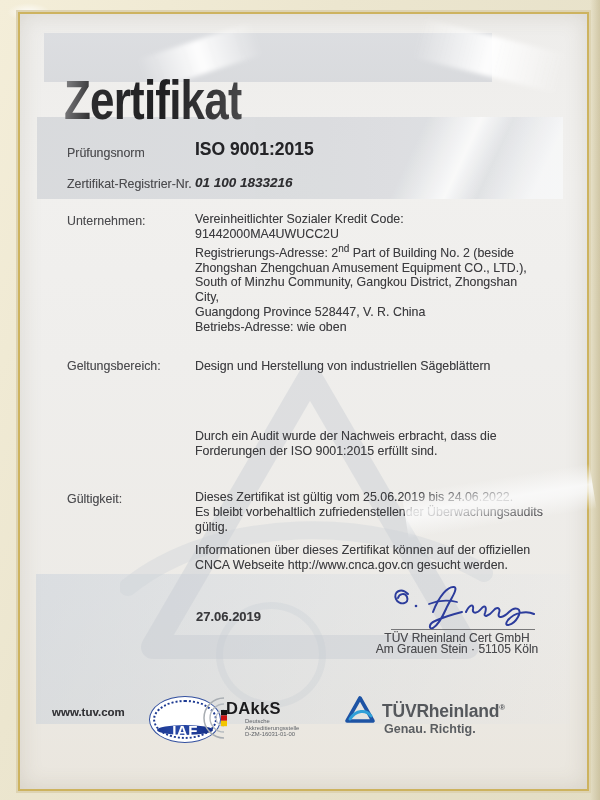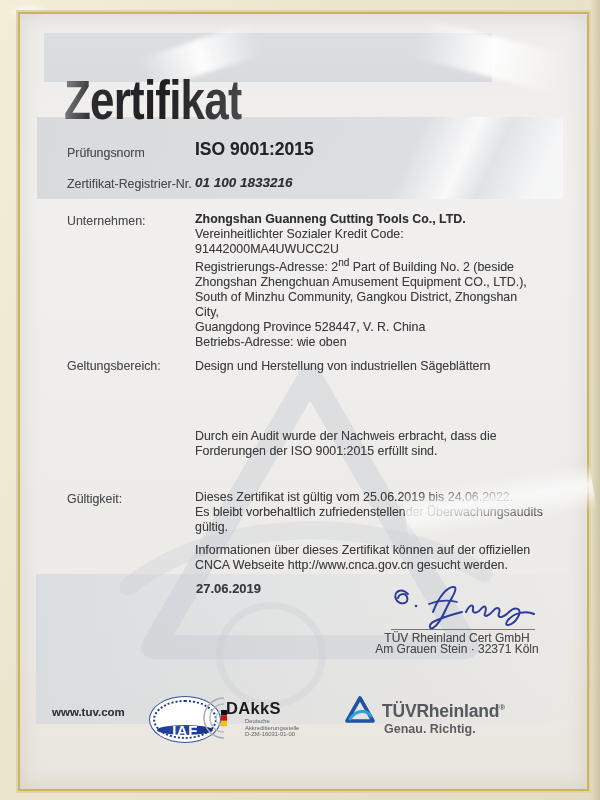--- a/index.html
+++ b/index.html
@@ -96,21 +96,20 @@
   <div class="txt title">Zertifikat</div>
 
   <div class="txt lbl" style="left:67px;top:146px;">Prüfungsnorm</div>
   <div class="txt iso" style="left:195px;top:139px;">ISO 9001:2015</div>
 
   <div class="txt lbl" style="left:67px;top:177px;">Zertifikat-Registrier-Nr.</div>
   <div class="txt reg" style="left:195px;top:175px;font-style:italic;">01 100 1833216</div>
 
   <div class="txt lbl" style="left:67px;top:214px;">Unternehmen:</div>
   <div class="txt val block" style="left:195px;top:212px;width:345px;">
-    <div class="bold-line">Zhongshan Guanneng Cutting Tools Co., LTD.</div>
     <div>Vereinheitlichter Sozialer Kredit Code: 91442000MA4UWUCC2U</div>
     <div><span>Registrierungs-Adresse: 2</span><sup class="nd">nd</sup><span> Part of Building No. 2 (beside</span></div>
     <div>Zhongshan Zhengchuan Amusement Equipment CO., LTD.),</div>
     <div>South of Minzhu Community, Gangkou District, Zhongshan City,</div>
     <div>Guangdong Province 528447, V. R. China</div>
     <div>Betriebs-Adresse: wie oben</div>
   </div>
 
   <div class="txt lbl" style="left:67px;top:359px;">Geltungsbereich:</div>
   <div class="txt val" style="left:195px;top:359px;width:350px;">Design und Herstellung von industriellen Sägeblättern</div>
@@ -126,33 +125,33 @@
     <div>Es bleibt vorbehaltlich zufriedenstellender Überwachungsaudits</div>
     <div>gültig.</div>
   </div>
   <div class="glare-mid"></div>
 
   <div class="txt val block" style="left:195px;top:543px;width:360px;">
     <div>Informationen über dieses Zertifikat können auf der offiziellen</div>
     <div>CNCA Webseite http://www.cnca.gov.cn gesucht werden.</div>
   </div>
 
-  <div class="txt date" style="left:196px;top:581px;text-align:center;">27.06.2019</div>
+  <div class="txt date" style="left:196px;top:609px;text-align:center;">27.06.2019</div>
 
   <svg style="position:absolute;left:388px;top:580px;z-index:5;" width="152" height="50" viewBox="0 0 152 50" fill="none" stroke="#2c3c9c" stroke-linecap="round">
     <path d="M20 14 C13 7 5 12 8 19 C11 26 22 24 19 17 C17 12 11 14 10 18" stroke-width="2"></path>
     <circle cx="28" cy="26" r="1.3" fill="#2c3c9c" stroke="none"></circle>
     <path d="M45 32 C51 16 60 6 66 7 C71 8 62 20 58 29 C54 38 50 45 45 48 C41 50 40 44 47 41 C56 37 66 34 74 32" stroke-width="2"></path>
     <path d="M41 24 C51 20 61 20 69 22" stroke-width="1.8"></path>
     <path d="M78 32 C81 25 86 23 85 29 C84 34 89 34 93 29 C97 24 99 27 97 33 C95 38 101 36 105 31 C109 26 113 28 111 33 C109 39 115 38 121 32 C127 26 135 28 130 37 C125 46 114 48 120 40 C126 33 138 30 146 34" stroke-width="2"></path>
   </svg>
   <div class="sig-line"></div>
   <div class="txt issuer">
     <div>TÜV Rheinland Cert GmbH</div>
-    <div>Am Grauen Stein · 32371 Köln</div>
+    <div>Am Grauen Stein · 51105 Köln</div>
   </div>
 
   <div class="txt url">www.tuv.com</div>
 
   <div class="iaf">
     <div class="outer"></div>
     <div class="ring"></div>
     <div class="core">
         <span>IAF</span>
       </div>

